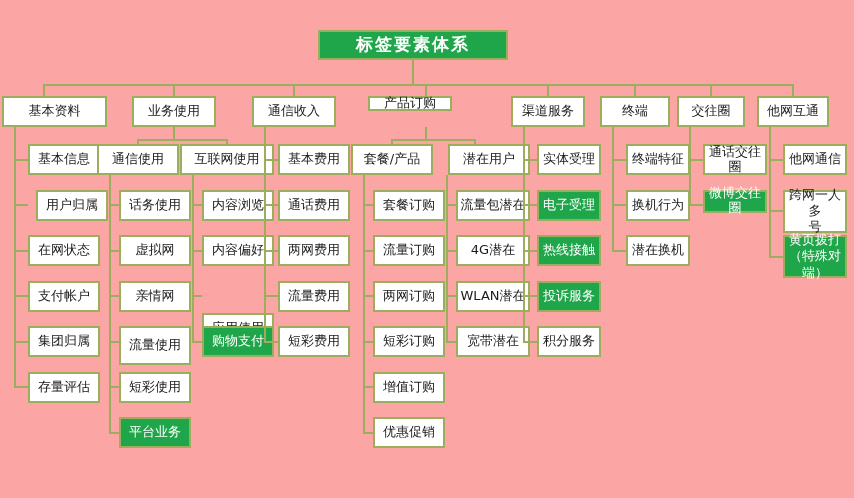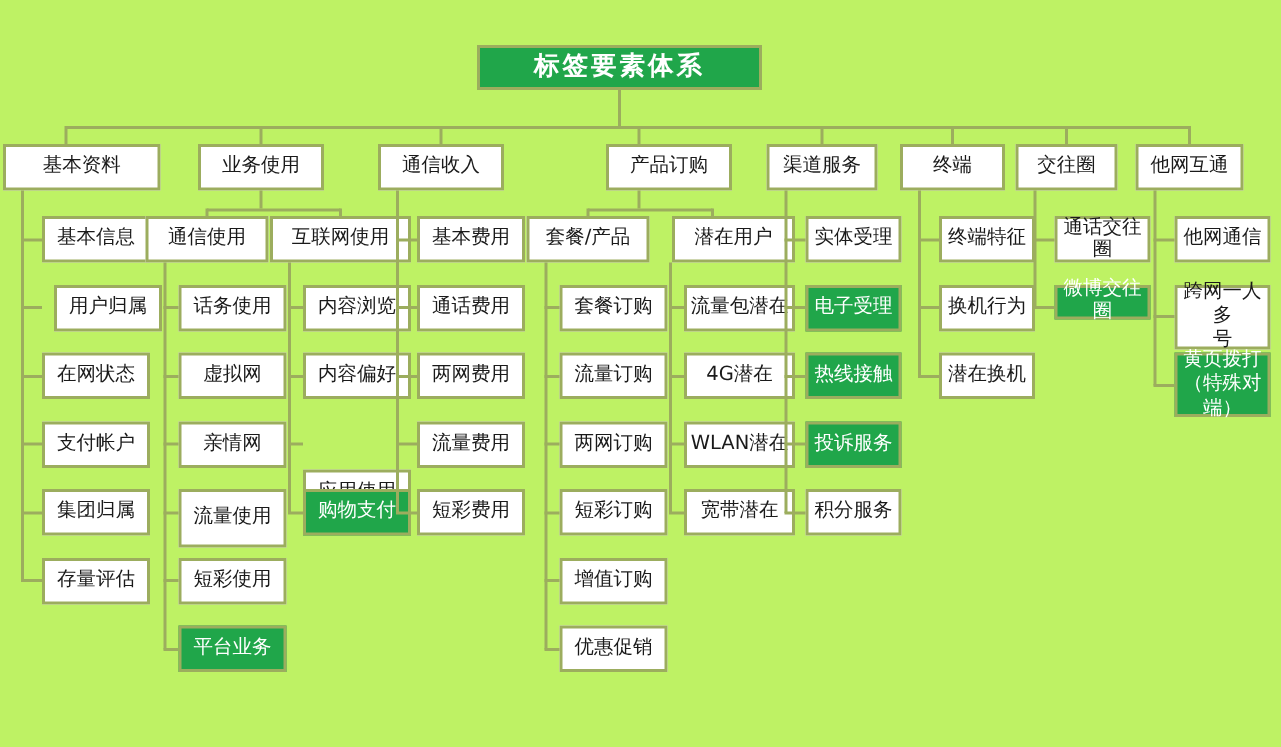--- a/index.html
+++ b/index.html
@@ -8,21 +8,21 @@
     padding: 0;
     background: #ffffff;
   }
   body {
     font-family: "DejaVu Sans", "Liberation Sans", sans-serif;
   }
   #canvas {
     position: relative;
     width: 854px;
     height: 498px;
-    background: #bef264;
+    background: #fca5a5;
     overflow: hidden;
   }
   .node {
     position: absolute;
     box-sizing: border-box;
     border: 2px solid #9cad5e;
     background: #ffffff;
     color: #1a1a1a;
     display: flex;
     align-items: center;
@@ -121,21 +121,21 @@
     <div class="conn h" style="left: 264px; top: 158.5px; width: 14px;"></div>
     <div class="node" style="left: 278px; top: 189.5px; width: 72px; height: 31px;">通话费用</div>
     <div class="conn h" style="left: 264px; top: 204px; width: 14px;"></div>
     <div class="node" style="left: 278px; top: 235px; width: 72px; height: 31px;">两网费用</div>
     <div class="conn h" style="left: 264px; top: 249.5px; width: 14px;"></div>
     <div class="node" style="left: 278px; top: 280.5px; width: 72px; height: 31px;">流量费用</div>
     <div class="conn h" style="left: 264px; top: 295px; width: 14px;"></div>
     <div class="node" style="left: 278px; top: 326px; width: 72px; height: 31px;">短彩费用</div>
     <div class="conn h" style="left: 264px; top: 340.5px; width: 14px;"></div>
     <div class="conn v" style="left: 264px; top: 127px; height: 214.5px;"></div>
-    <div class="node" style="left: 404px; top: 96px; width: 84px; height: 31px;">产品订购</div>
+    <div class="node" style="left: 368px; top: 96px; width: 84px; height: 15px;">产品订购</div>
     <div class="node" style="left: 351px; top: 144px; width: 82px; height: 31px;">套餐/产品</div>
     <div class="node" style="left: 448px; top: 144px; width: 82px; height: 31px;">潜在用户</div>
     <div class="conn v" style="left: 425px; top: 127px; height: 12px;"></div>
     <div class="conn h" style="left: 392px; top: 139px; width: 83px;"></div>
     <div class="conn v" style="left: 391px; top: 139px; height: 5px;"></div>
     <div class="conn v" style="left: 474px; top: 139px; height: 5px;"></div>
     <div class="node" style="left: 373px; top: 189.5px; width: 72px; height: 31px;">套餐订购</div>
     <div class="conn h" style="left: 363px; top: 204px; width: 10px;"></div>
     <div class="node" style="left: 373px; top: 235px; width: 72px; height: 31px;">流量订购</div>
     <div class="conn h" style="left: 363px; top: 249.5px; width: 10px;"></div>

